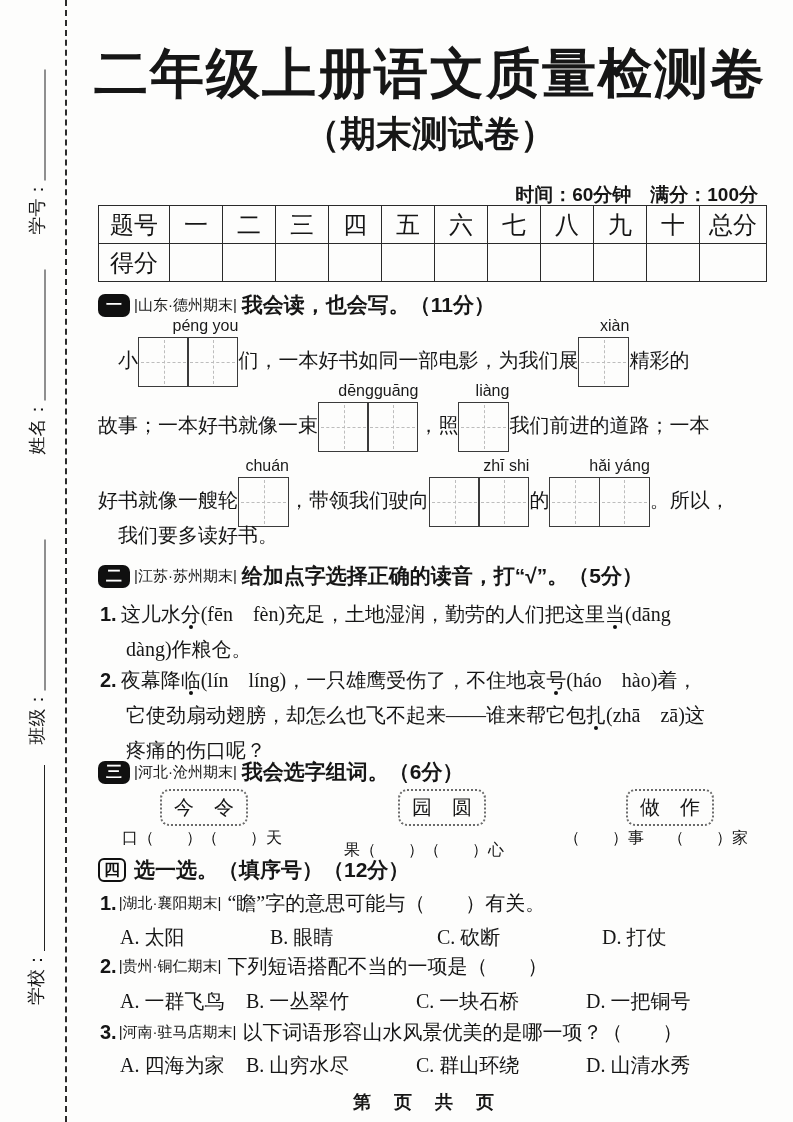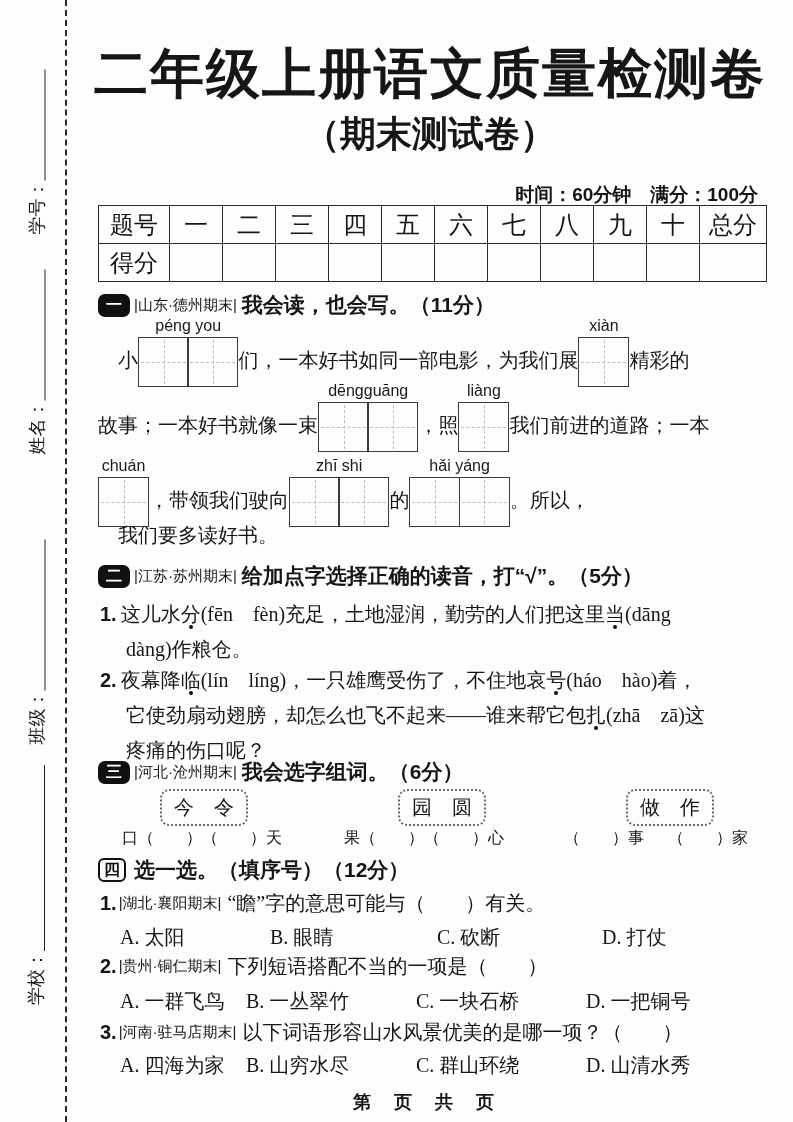--- a/index.html
+++ b/index.html
@@ -55,21 +55,21 @@
   .sec-icon.outline { width:24px; height:20px; background:transparent; color:#101010; border:2px solid #101010; border-radius:6px; }
   .sec-tag { font-size:15px; font-weight:500; margin-right:5px; }
   .sec-title { font-size:21px; font-weight:700; }
 
   
   .q1row {
     position:absolute; left:98px; width:662px; display:flex; align-items:flex-start;
     font-family:"Liberation Serif", serif; font-size:20px; white-space:nowrap;
   }
   .q1row .t { padding-top:32px; line-height:26px; }
-  .bgrp { display:flex; flex-direction:column; align-items:center; }
+  .bgrp { display:flex; flex-direction:column; align-items:flex-end; }
   .pinyin { height:22px; line-height:22px; font-family:"Liberation Sans", sans-serif; font-size:16px; color:#191919; }
   .squares { display:flex; }
   .sq { width:51px; height:50px; border:1.6px solid #3b3b3b; position:relative; box-sizing:border-box; background:transparent; }
   .sq + .sq { margin-left:-1.6px; }
   .sq::before { content:""; position:absolute; left:4%; right:4%; top:50%; border-top:1px dashed #bdbdbd; }
   .sq::after  { content:""; position:absolute; top:5%; bottom:5%; left:50%; border-left:1px dashed #bdbdbd; }
   .plain { position:absolute; left:118px; font-family:"Liberation Serif", serif; font-size:20px; white-space:nowrap; }
 
   
   .q2item { position:absolute; left:100px; width:660px; font-family:"Liberation Serif", serif; font-size:20px; }
@@ -198,20 +198,21 @@
     <span class="bgrp">
       <span class="pinyin">liàng</span>
       <span class="squares">
           <span class="sq"></span>
         </span>
     </span>
     <span class="t">我们前进的道路；一本</span>
   </div>
 
   <div class="q1row" style="top:455px;">
+    <span class="t">好书就像一艘轮</span>
     <span class="bgrp">
       <span class="pinyin">chuán</span>
       <span class="squares">
           <span class="sq"></span>
         </span>
     </span>
     <span class="t">，带领我们驶向</span>
     <span class="bgrp">
       <span class="pinyin">zhī  shi</span>
       <span class="squares">
@@ -262,21 +263,21 @@
   </div>
 
   <div class="q3wrap" style="top:789px; height:40px;">
     <span class="chbox" style="left:62px;">今　令</span>
     <span class="chbox" style="left:300px;">园　圆</span>
     <span class="chbox" style="left:528px;">做　作</span>
   </div>
 
   <div class="q3wrap" style="top:828px; height:30px;">
     <span class="blank" style="left:24px;">口（　　）（　　）天</span>
-    <span class="blank" style="left:246px;">果（　　）（　　）心</span>
+    <span class="blank" style="left:246px;margin-top:12px;">果（　　）（　　）心</span>
     <span class="blank" style="left:466px;">（　　）事</span>
     <span class="blank" style="left:570px;">（　　）家</span>
   </div>
 
   <div class="sec" style="top:856px;">
     <span class="sec-icon outline">四</span>
     <span class="sec-title" style="margin-left:4px;">选一选。（填序号）（12分）</span>
   </div>
 
   <div class="q4item" style="top:890px;">

